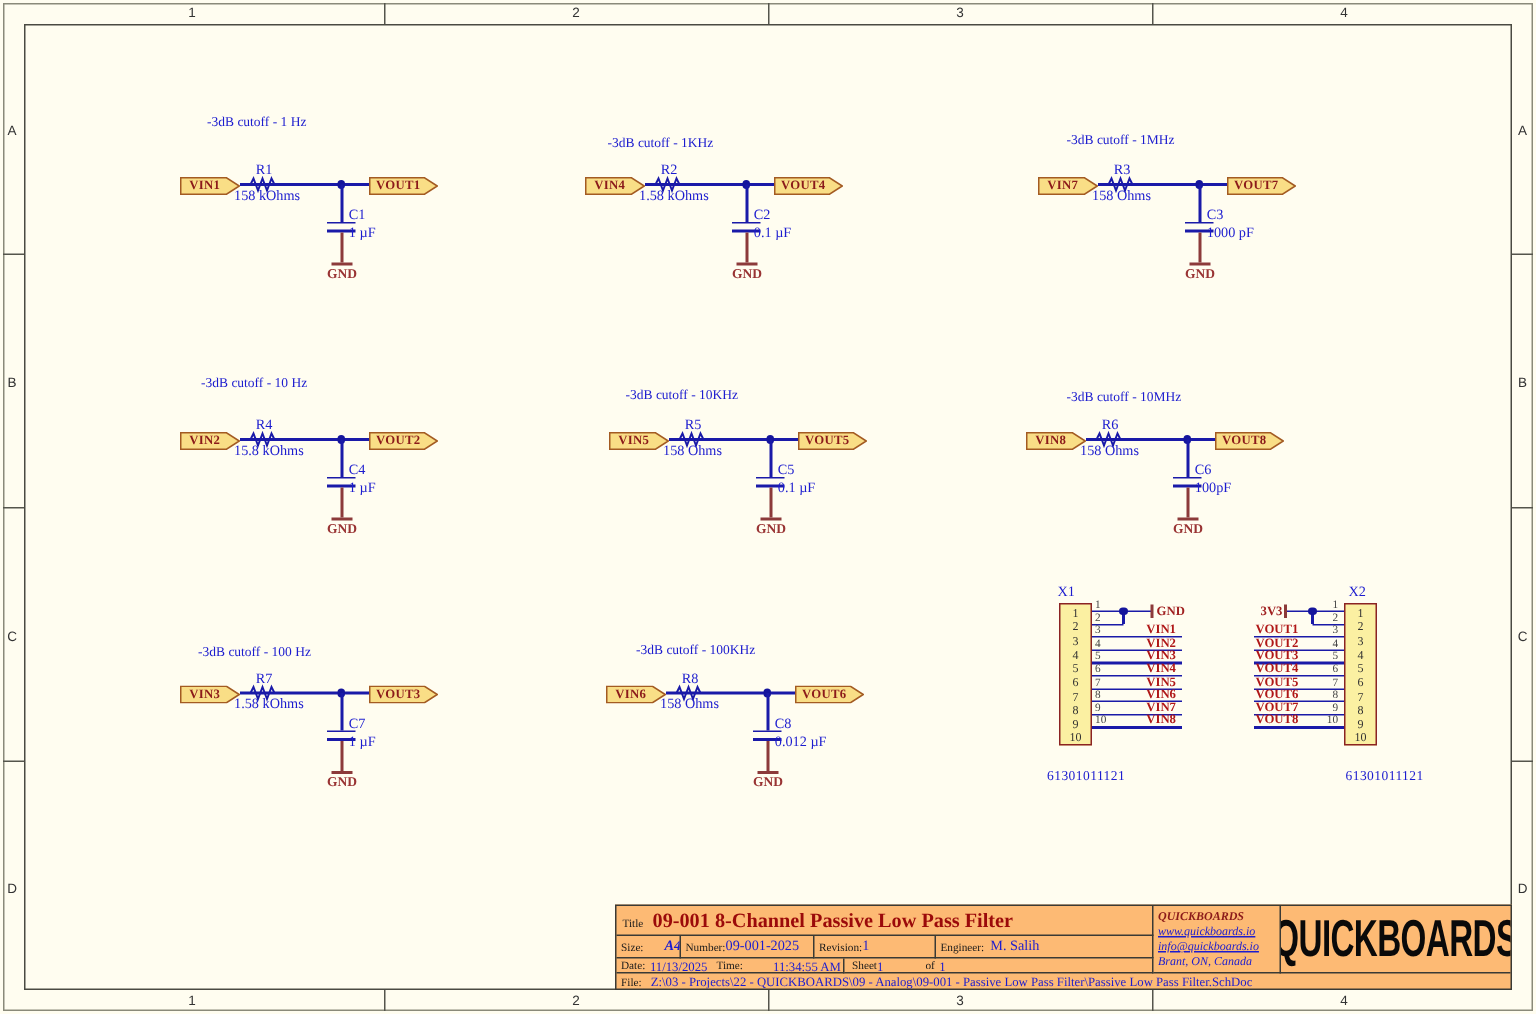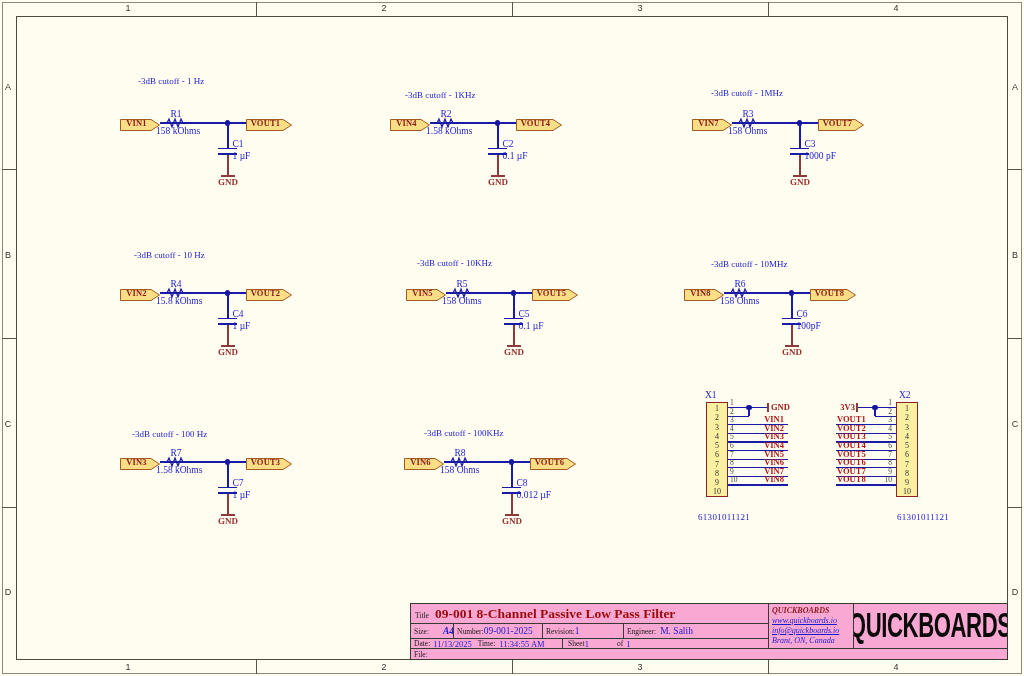--- a/index.html
+++ b/index.html
@@ -36,21 +36,21 @@
   
   .des{position:absolute;font-size:9.5px;color:#1C1CCF;}
   .conn-body{position:absolute;background:#FBF0A2;border:1.5px solid #8B2323;box-sizing:border-box;}
   .pin-in{position:absolute;font-size:8px;color:#333;text-align:center;line-height:9px;}
   .pin-num{position:absolute;font-size:7.5px;color:#444;line-height:8px;}
   .netlbl{position:absolute;font-size:8.5px;font-weight:600;color:#B01818;line-height:10px;}
   .pwrlbl{position:absolute;font-size:8.5px;font-weight:600;color:#A02020;line-height:11px;}
   .pbar{position:absolute;width:1.5px;height:9px;background:#8C3A3A;}
   .partnum{position:absolute;font-size:9px;color:#1C1CCF;letter-spacing:0.3px;margin-top:12px;}
   
-  .tb{position:absolute;left:410px;top:603px;width:596px;height:55px;border:1px solid #3a3a35;box-sizing:content-box;background:#f9a8d4;}
+  .tb{position:absolute;left:410px;top:603px;width:596px;height:55px;border:1px solid #3a3a35;box-sizing:content-box;background:#fdba74;}
   .cell{position:absolute;border-right:1px solid #3a3a35;border-bottom:1px solid #3a3a35;box-sizing:border-box;overflow:hidden;}
   .cell.norb{border-right:none;}
   .cell.nobb{border-bottom:none;}
   .tbl{font-size:7.5px;color:#1a1a1a;}
   .tbv{font-size:9.5px;color:#1C1CCF;}
   .tbtitle{position:absolute;left:24px;top:2px;font-size:13.5px;font-weight:bold;color:#9B0A0A;white-space:nowrap;}
   .inforow{font-size:8px;font-style:italic;line-height:10px;white-space:nowrap;}
   .co-name{color:#8B1A1A;font-weight:bold;}
   .co-link{color:#1C1CCF;text-decoration:underline;}
   .co-addr{color:#1C1CCF;}
@@ -103,34 +103,35 @@
       <div class="flexrow" style="padding-left:3px;">
         <span class="tbl">Engineer:</span>
         <span class="tbv" style="margin-left:4px;">M. Salih</span>
       </div>
     </div>
     <div class="cell" style="left:0;top:35px;width:152px;height:10px;">
       <div class="flexrow" style="padding-left:3px;">
         <span class="tbl">Date:</span>
         <span class="tbv" style="font-size:8.5px;margin-left:3px;">11/13/2025</span>
         <span class="tbl" style="margin-left:6px;">Time:</span>
-        <span class="tbv" style="font-size:8.5px;margin-left:4px;">11:34:55 AM</span>
+        <span class="tbv" style="font-size:8.5px;margin-left:20px;">11:34:55 AM</span>
       </div>
     </div>
     <div class="cell" style="left:152px;top:35px;width:206px;height:10px;">
       <div class="flexrow" style="padding-left:5px;text-align:right;">
         <span class="tbl">Sheet</span>
         <span class="tbv" style="font-size:8.5px;">1</span>
         <span class="tbl" style="margin-left:28px;">of</span>
         <span class="tbv" style="font-size:8.5px;margin-left:3px;">1</span>
       </div>
     </div>
     <div class="cell norb nobb" style="left:0;top:45px;width:596px;height:10px;">
       <div class="flexrow" style="padding-left:3px;">
         <span class="tbl">File:</span>
+        <span class="tbv" style="font-size:8.5px;margin-left:6px;white-space:nowrap;">Z:\03 - Projects\22 - QUICKBOARDS\09 - Analog\09-001 - Passive Low Pass Filter\Passive Low Pass Filter.SchDoc</span>
       </div>
     </div>
   </div>
 <div class="zone" style="left: 120px; top: 3px; width: 16px;">1</div>
     <div class="zone" style="left: 120px; top: 662px; width: 16px;">1</div>
     <div class="zone" style="left: 376px; top: 3px; width: 16px;">2</div>
     <div class="zone" style="left: 376px; top: 662px; width: 16px;">2</div>
     <div class="zone" style="left: 632px; top: 3px; width: 16px;">3</div>
     <div class="zone" style="left: 632px; top: 662px; width: 16px;">3</div>
     <div class="zone" style="left: 888px; top: 3px; width: 16px;">4</div>

